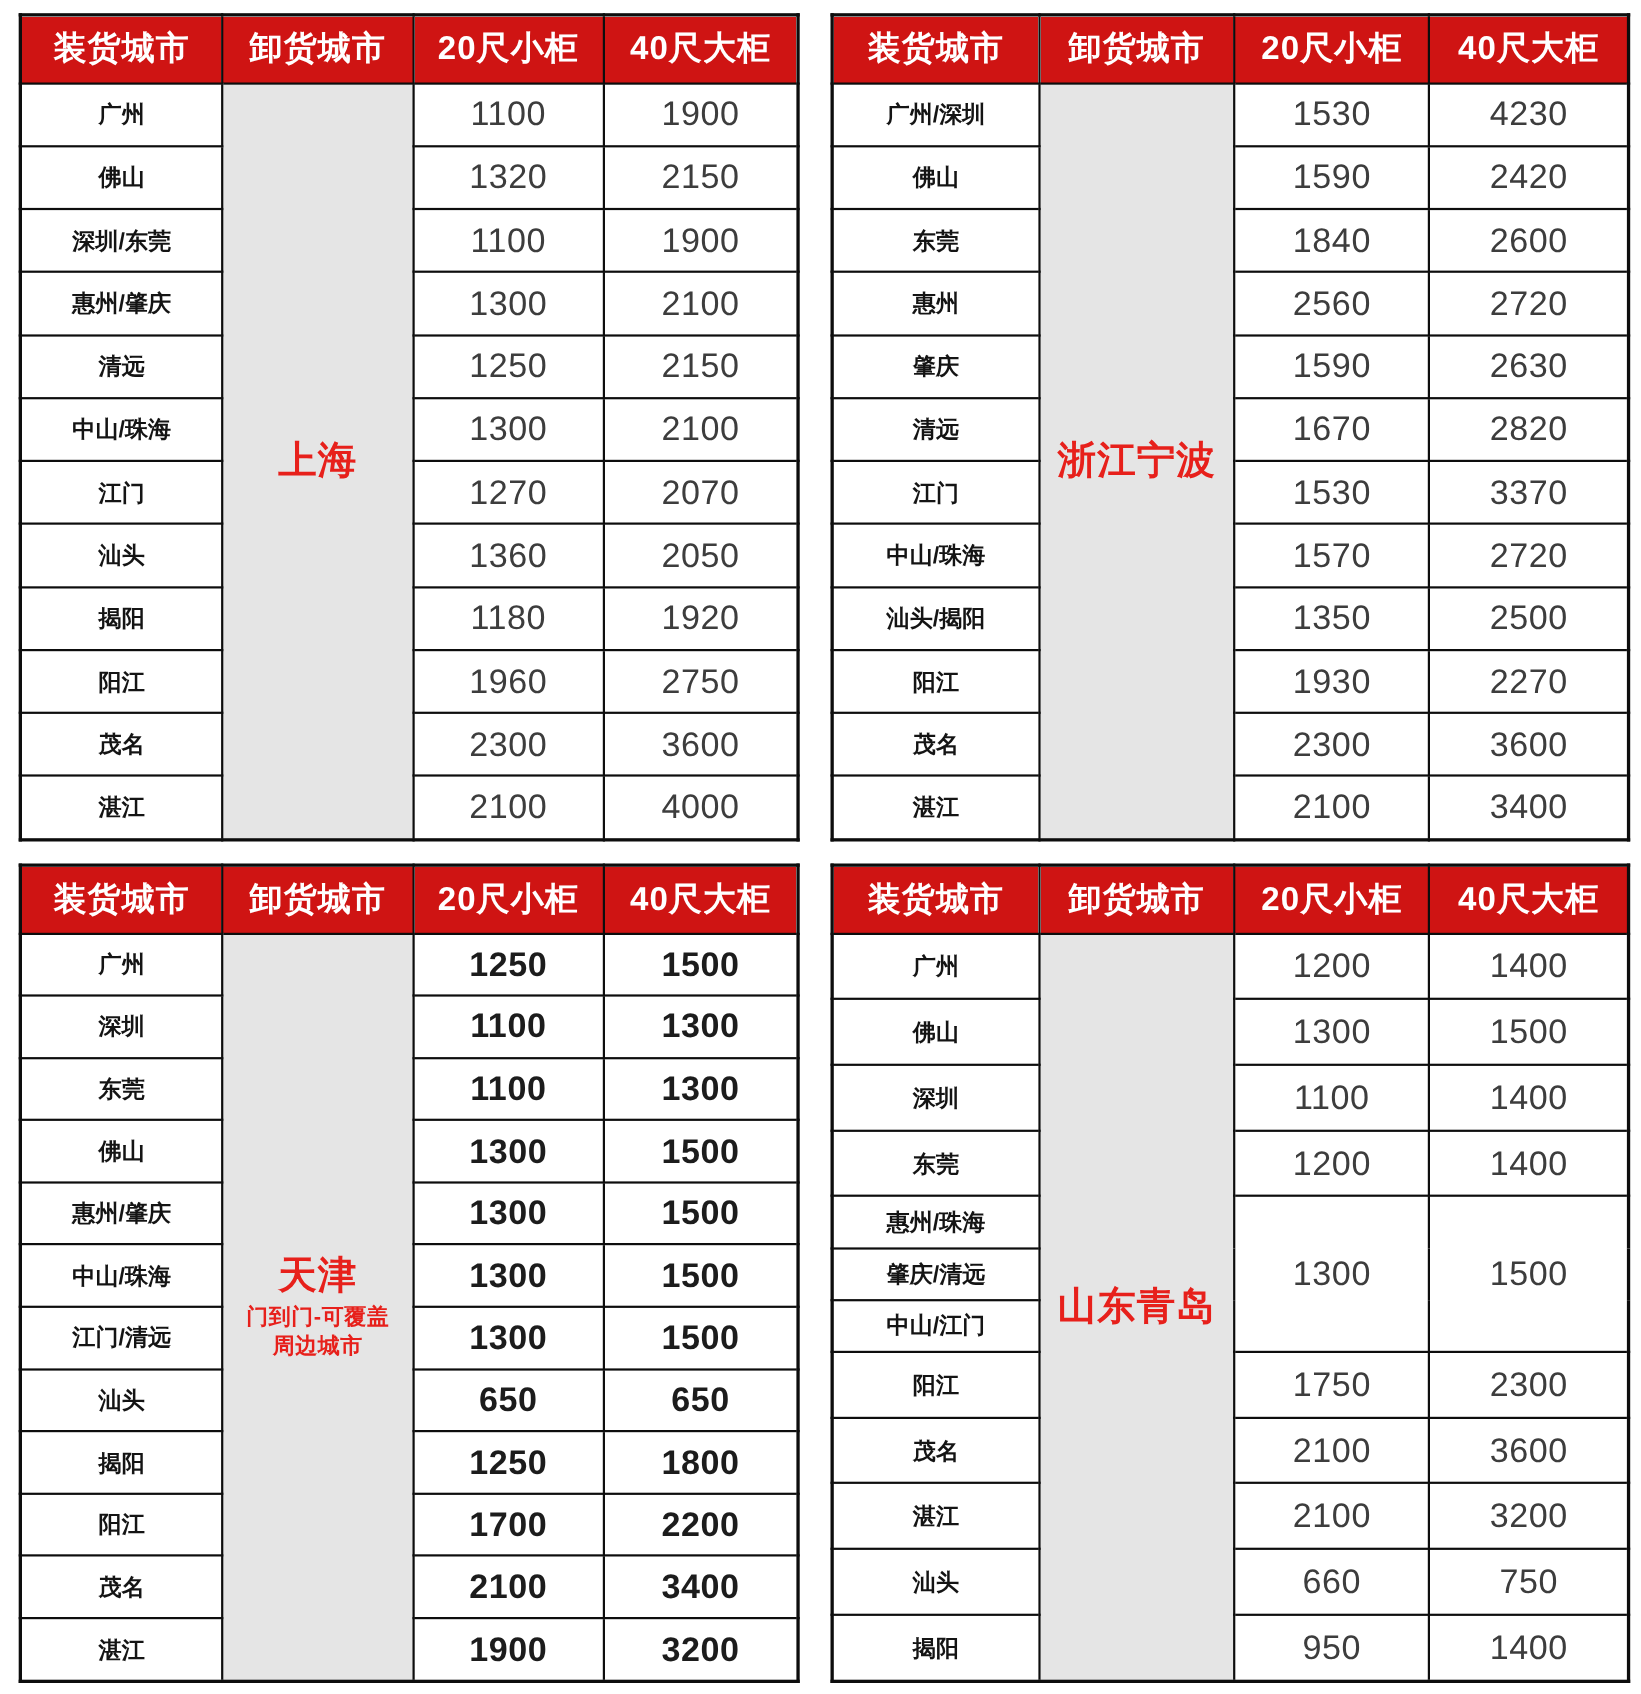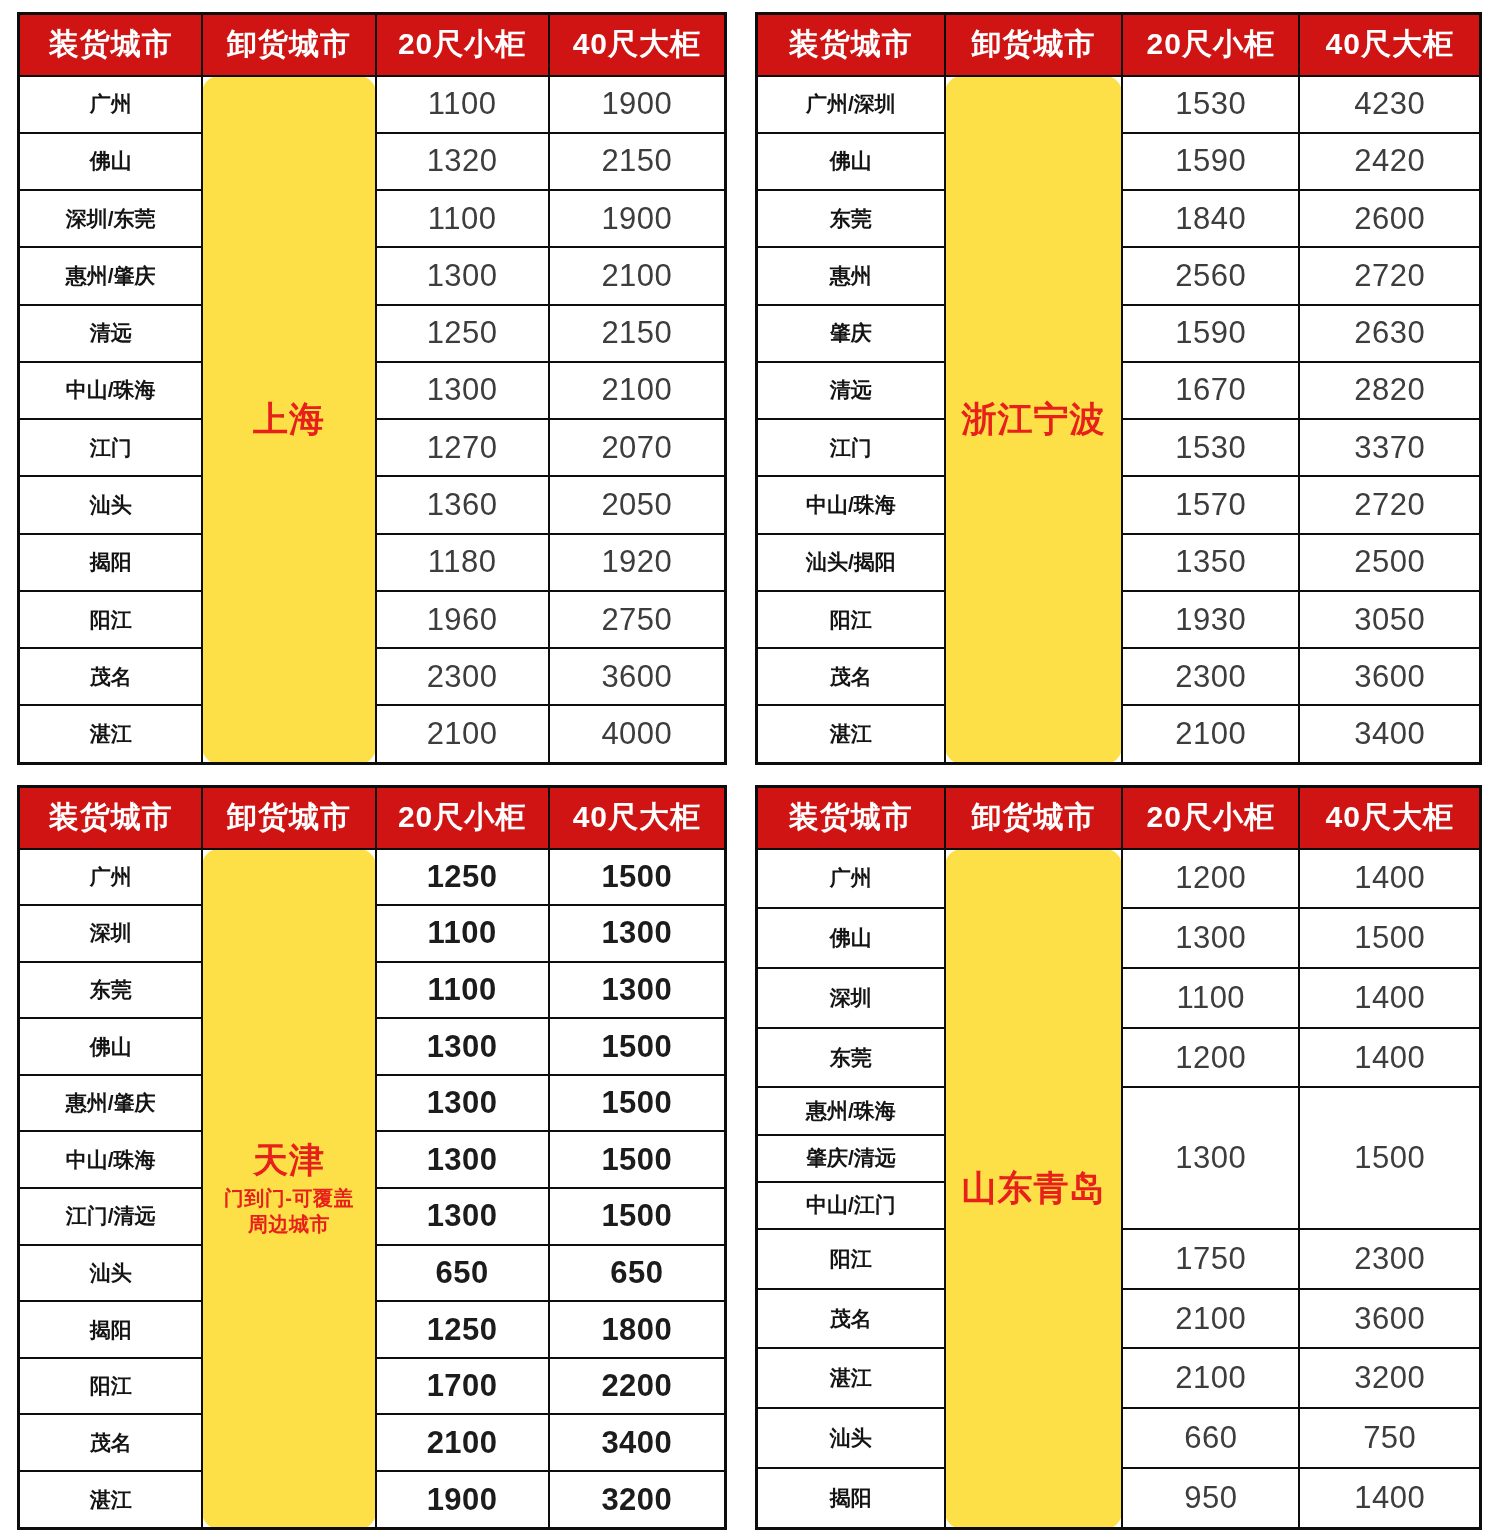--- a/index.html
+++ b/index.html
@@ -33,21 +33,21 @@
     letter-spacing:1px;
   }
   td.city {
     font-size:21px; font-weight:700; color:#141414;
   }
   td.num {
     font-size:31px; font-weight:400; color:#3d3d3d;
     letter-spacing:0.5px;
   }
   table.bold-nums td.num { font-weight:700; color:#1c1c1c; }
-  td.dest { background:#fde047;border-radius:17px; }
+  td.dest { background:#e5e5e5; }
   .dest-main {
     color:#e7201b; font-weight:700; font-size:35px;
     letter-spacing:1px; line-height:1.15;
   }
   .dest-note {
     color:#e7201b; font-weight:700; font-size:20px;
     line-height:1.3; margin-top:5px; letter-spacing:0.5px;
   }
 </style>
 </head>
@@ -197,21 +197,21 @@
           <td class="num">2720</td>
         </tr>
       <tr>
           <td class="city">汕头/揭阳</td>
           <td class="num">1350</td>
           <td class="num">2500</td>
         </tr>
       <tr>
           <td class="city">阳江</td>
           <td class="num">1930</td>
-          <td class="num">3050</td>
+          <td class="num">2270</td>
         </tr>
       <tr>
           <td class="city">茂名</td>
           <td class="num">2300</td>
           <td class="num">3600</td>
         </tr>
       <tr>
           <td class="city">湛江</td>
           <td class="num">2100</td>
           <td class="num">3400</td>

